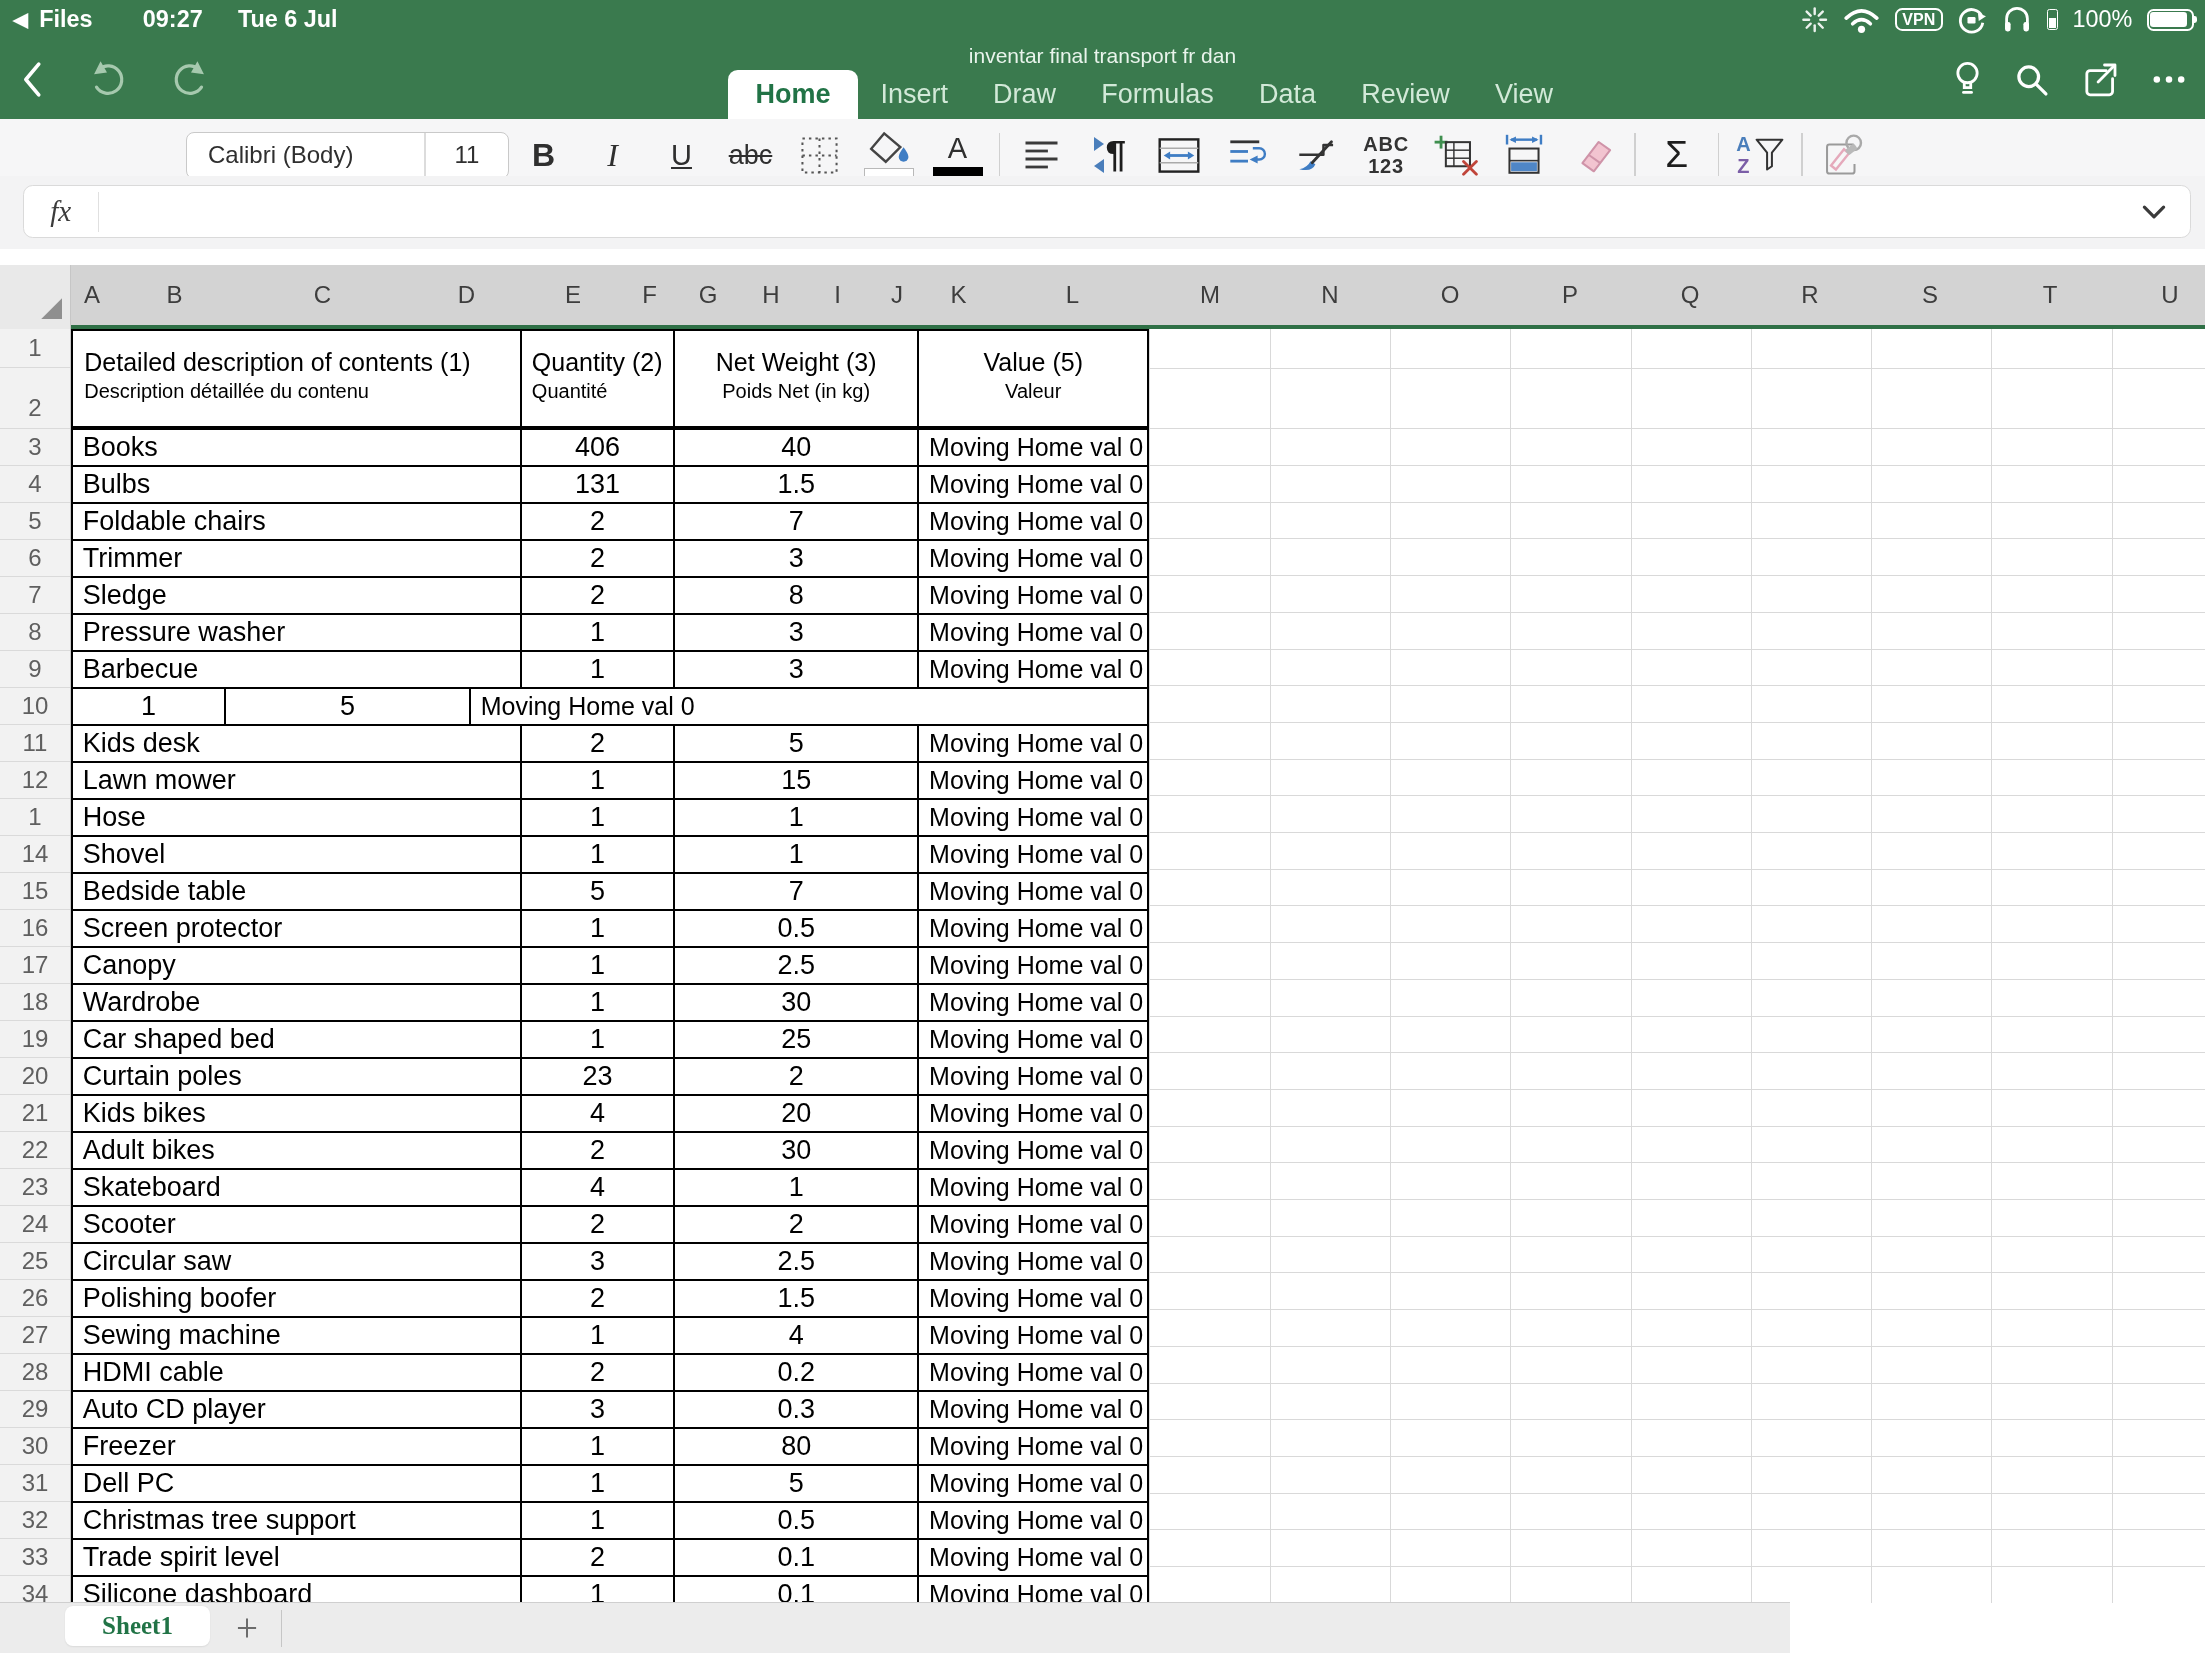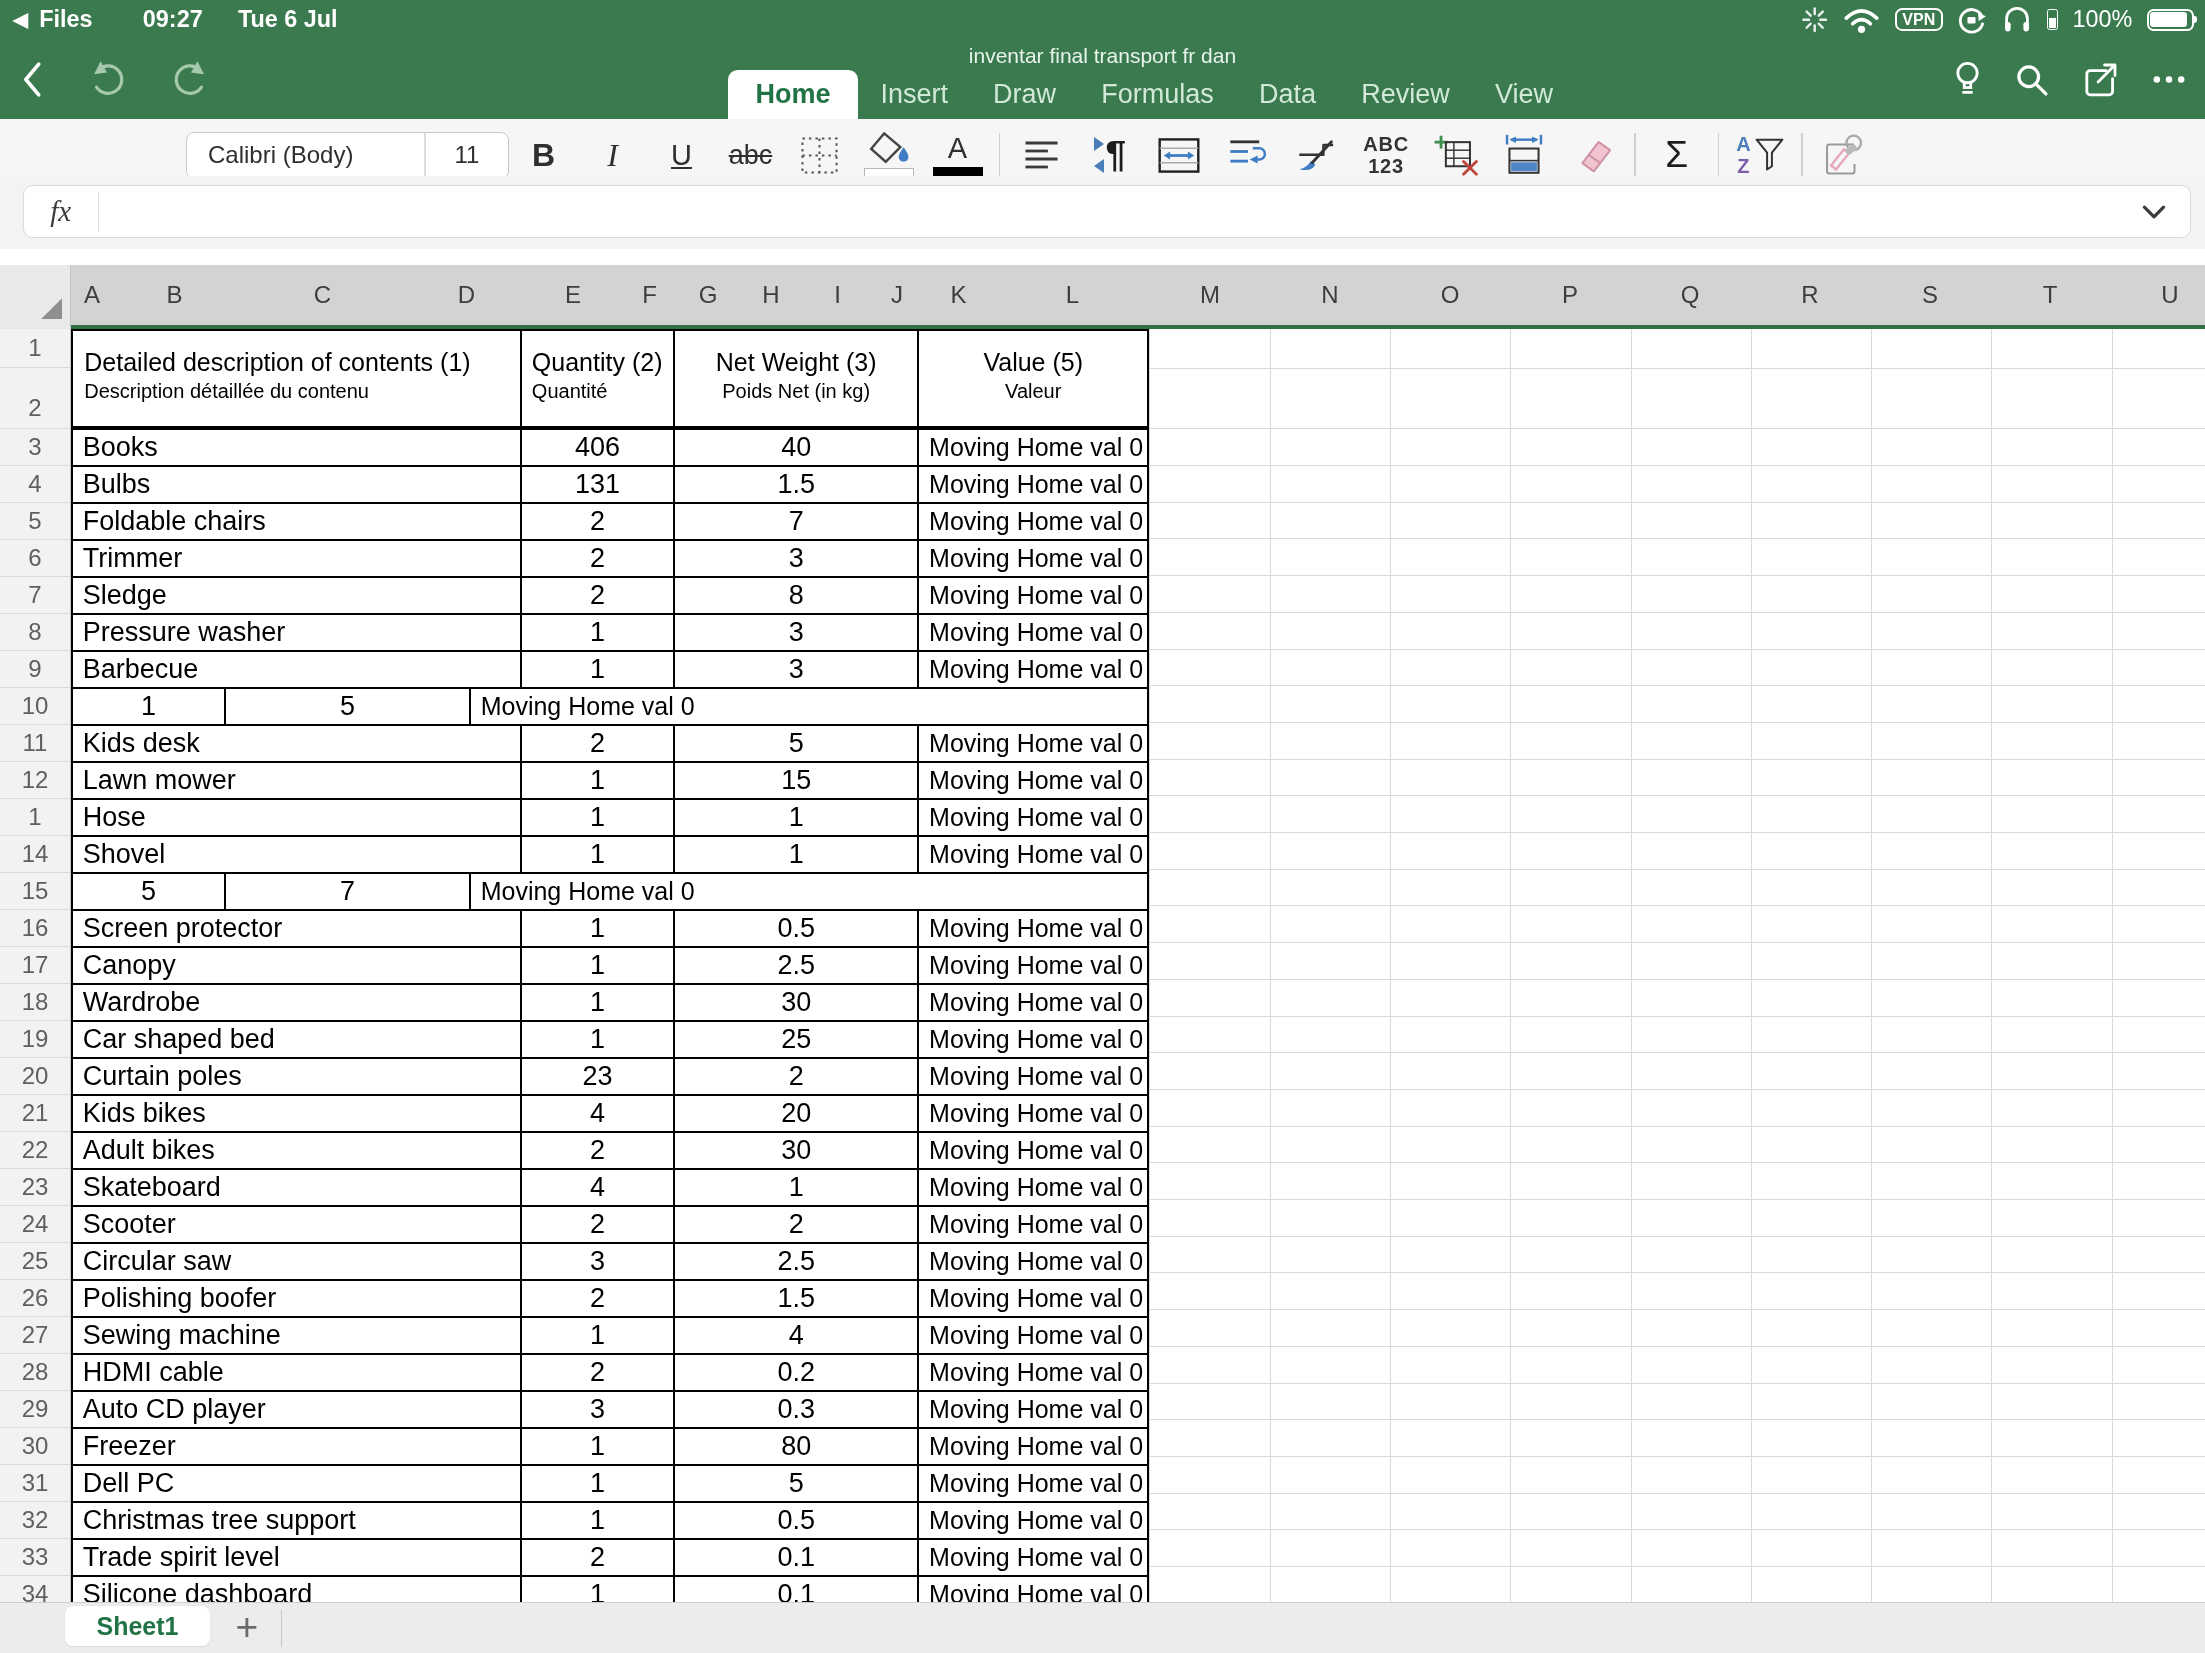--- a/index.html
+++ b/index.html
@@ -98,21 +98,21 @@
   .th-sub  { font-size:20px; color:#000; line-height:24px; white-space:nowrap; }
   .trow { display:flex; height:37px; border-bottom:2.4px solid #000; }
   .tcell { display:flex; align-items:center; font-size:27px; color:#000; border-right:2.4px solid #000; overflow:hidden; white-space:nowrap; }
   .tcell:last-child { border-right:none; }
   .c-item { width:450px; padding-left:9.7px; }
   .c-qty  { width:153px; justify-content:center; }
   .c-wt   { width:245px; justify-content:center; }
   .c-val  { width:228px; padding-left:9.7px; font-size:25px; }
 
   
-  .sheet-bar { position:absolute; left:0; top:1602px; width:2205px; height:51px; background:#ececec; border-top:0.8px solid #cfcfcf; }
+  .sheet-bar { position:absolute; left:0; top:1602px; width:1790px; height:51px; background:#ececec; border-top:0.8px solid #cfcfcf;font-family:Liberation Serif, serif; }
   .sheet-tab { position:absolute; left:65px; top:3.2px; width:145px; height:40px; background:#fff; border-radius:8px;
     display:flex; align-items:center; justify-content:center; font-size:25px; font-weight:700; color:#217346;
     box-shadow:0 0.8px 1.6px rgba(0,0,0,0.08); }
   .sheet-add { position:absolute; left:229px; top:0px; width:36px; height:48px; display:flex; align-items:center;
     justify-content:center; font-size:39px; font-weight:300; color:#6b6b6b; }
   .sheet-div { position:absolute; left:281px; top:6.5px; width:0.8px; height:37px; background:#c6c6c6; }
 
   svg { display:block; }
 </style>
 </head>
@@ -555,20 +555,21 @@
             <div class="tcell c-wt">1</div>
             <div class="tcell c-val">Moving Home val 0</div>
           </div>
           <div class="trow">
             <div class="tcell c-item">Shovel</div>
             <div class="tcell c-qty">1</div>
             <div class="tcell c-wt">1</div>
             <div class="tcell c-val">Moving Home val 0</div>
           </div>
           <div class="trow">
+            <div class="tcell c-item">Bedside table</div>
             <div class="tcell c-qty">5</div>
             <div class="tcell c-wt">7</div>
             <div class="tcell c-val">Moving Home val 0</div>
           </div>
           <div class="trow">
             <div class="tcell c-item">Screen protector</div>
             <div class="tcell c-qty">1</div>
             <div class="tcell c-wt">0.5</div>
             <div class="tcell c-val">Moving Home val 0</div>
           </div>

